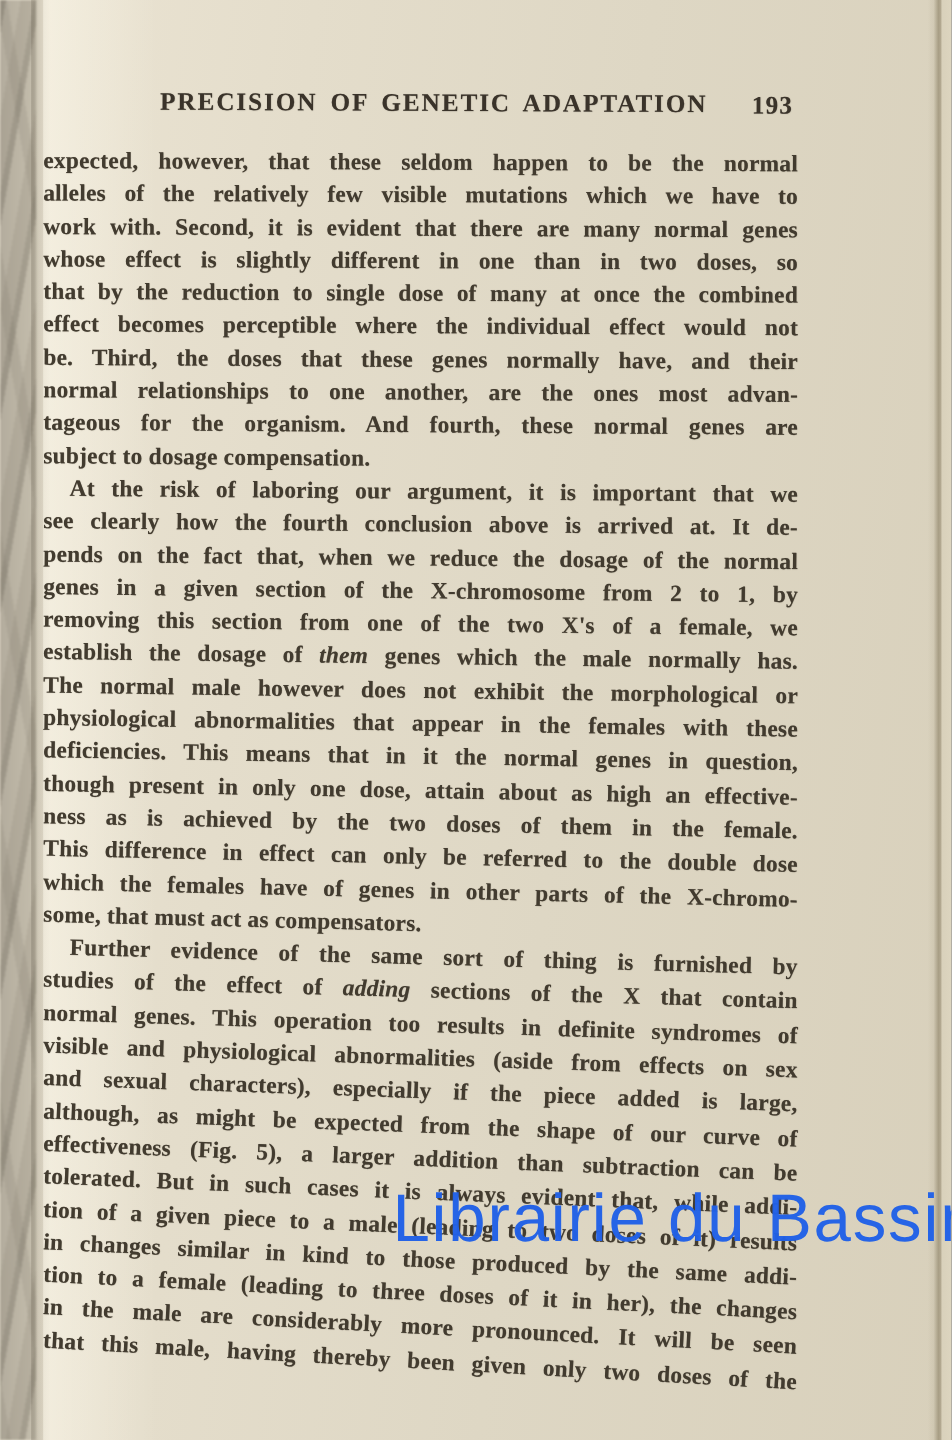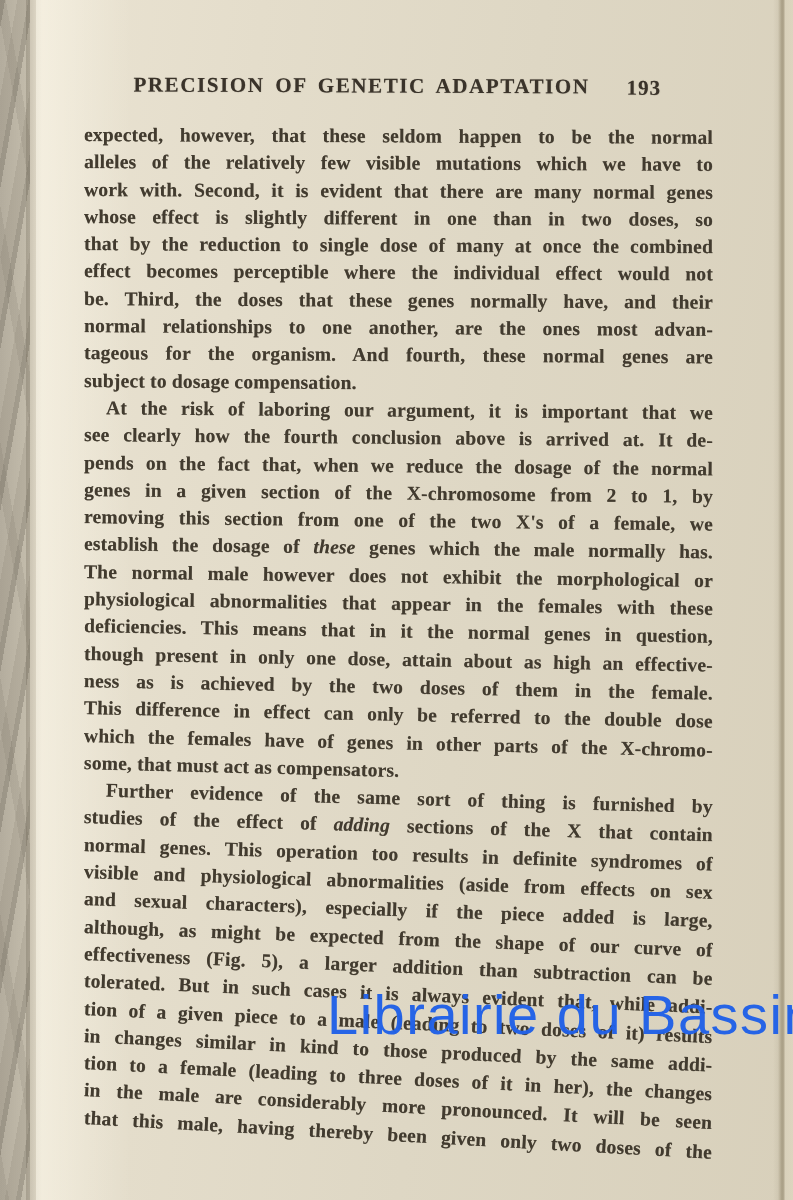--- a/index.html
+++ b/index.html
@@ -40,21 +40,21 @@
   .running-head{
     display:block;text-align:center;margin-left:22px;
     font-size:21px;letter-spacing:1.6px;word-spacing:4px;
     color:#3a332a;text-shadow:0.2px 0.2px 0.7px rgba(58,51,42,0.5);
     white-space:nowrap;
   }
   .pagenum{
     position:absolute;right:4px;top:1px;font-size:21px;letter-spacing:1px;
     color:#3a332a;text-shadow:0.2px 0.2px 0.7px rgba(58,51,42,0.5);
   }
-  .textblock{position:absolute;top:121px;left:0;width:100%;padding-left:48px;}
+  .textblock{position:absolute;top:121px;left:0;width:100%;}
   .ln{
     height:27.3px;line-height:27.3px;font-size:19.5px;letter-spacing:0.2px;
     text-align:justify;text-align-last:justify;white-space:nowrap;
     text-shadow:0.2px 0.2px 0.6px rgba(64,56,44,0.55);
     transform-origin:0 50%;
     transform:rotate(calc((0.25 + var(--i) * var(--i) * 0.00225) * 1deg));
   }
   .ln.end{text-align-last:left;}
   .ln.indent{text-indent:22px;}
   .ln em{font-style:italic;}
@@ -91,21 +91,21 @@
       <div class="ln" style="--i:6">be. Third, the doses that these genes normally have, and their</div>
       <div class="ln" style="--i:7">normal relationships to one another, are the ones most advan-</div>
       <div class="ln" style="--i:8">tageous for the organism. And fourth, these normal genes are</div>
       <div class="ln end" style="--i:9">subject to dosage compensation.</div>
 
       <div class="ln indent" style="--i:10">At the risk of laboring our argument, it is important that we</div>
       <div class="ln" style="--i:11">see clearly how the fourth conclusion above is arrived at. It de-</div>
       <div class="ln" style="--i:12">pends on the fact that, when we reduce the dosage of the normal</div>
       <div class="ln" style="--i:13">genes in a given section of the X-chromosome from 2 to 1, by</div>
       <div class="ln" style="--i:14">removing this section from one of the two X's of a female, we</div>
-      <div class="ln" style="--i:15"><span>establish the dosage of </span><em>these</em><span> genes which the male normally has.</span></div>
+      <div class="ln" style="--i:15"><span>establish the dosage of </span><em>them</em><span> genes which the male normally has.</span></div>
       <div class="ln" style="--i:16">The normal male however does not exhibit the morphological or</div>
       <div class="ln" style="--i:17">physiological abnormalities that appear in the females with these</div>
       <div class="ln" style="--i:18">deficiencies. This means that in it the normal genes in question,</div>
       <div class="ln" style="--i:19">though present in only one dose, attain about as high an effective-</div>
       <div class="ln" style="--i:20">ness as is achieved by the two doses of them in the female.</div>
       <div class="ln" style="--i:21">This difference in effect can only be referred to the double dose</div>
       <div class="ln" style="--i:22">which the females have of genes in other parts of the X-chromo-</div>
       <div class="ln end" style="--i:23">some, that must act as compensators.</div>
 
       <div class="ln indent" style="--i:24">Further evidence of the same sort of thing is furnished by</div>

